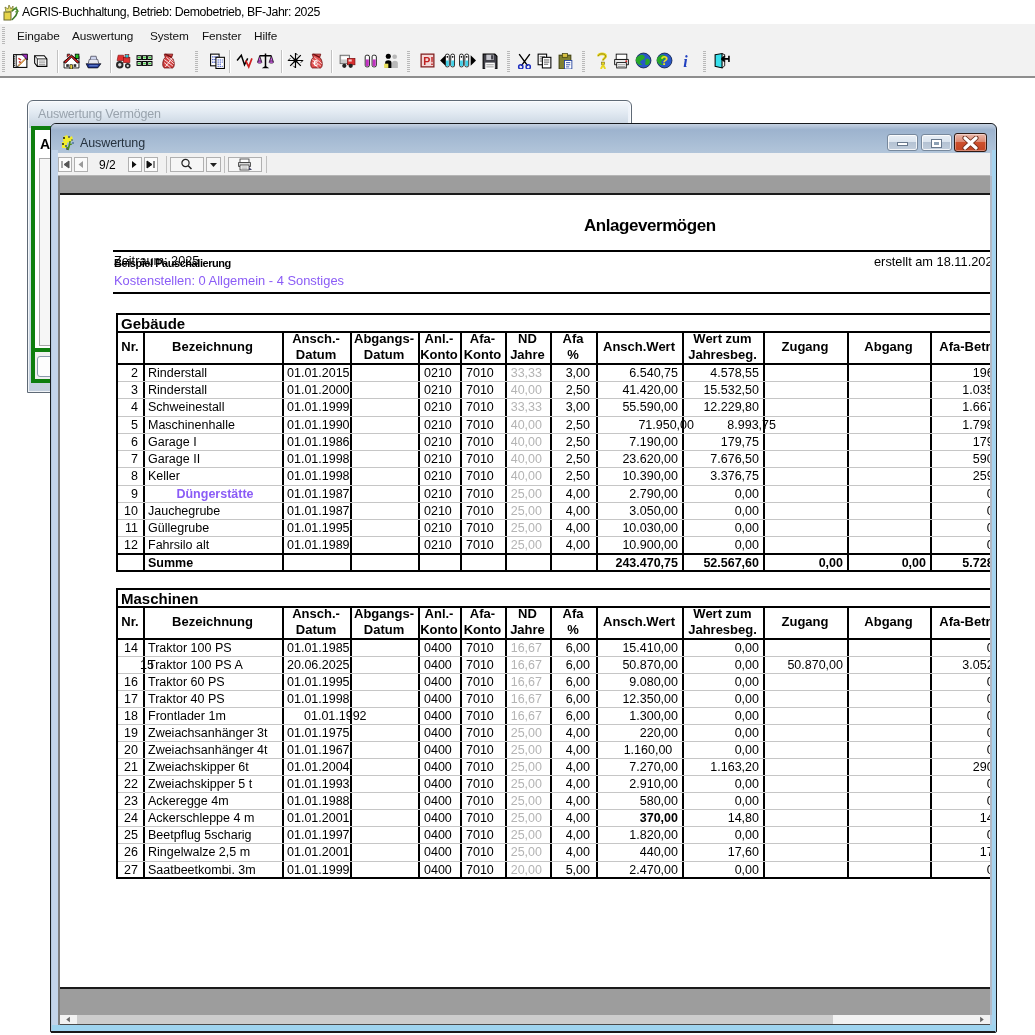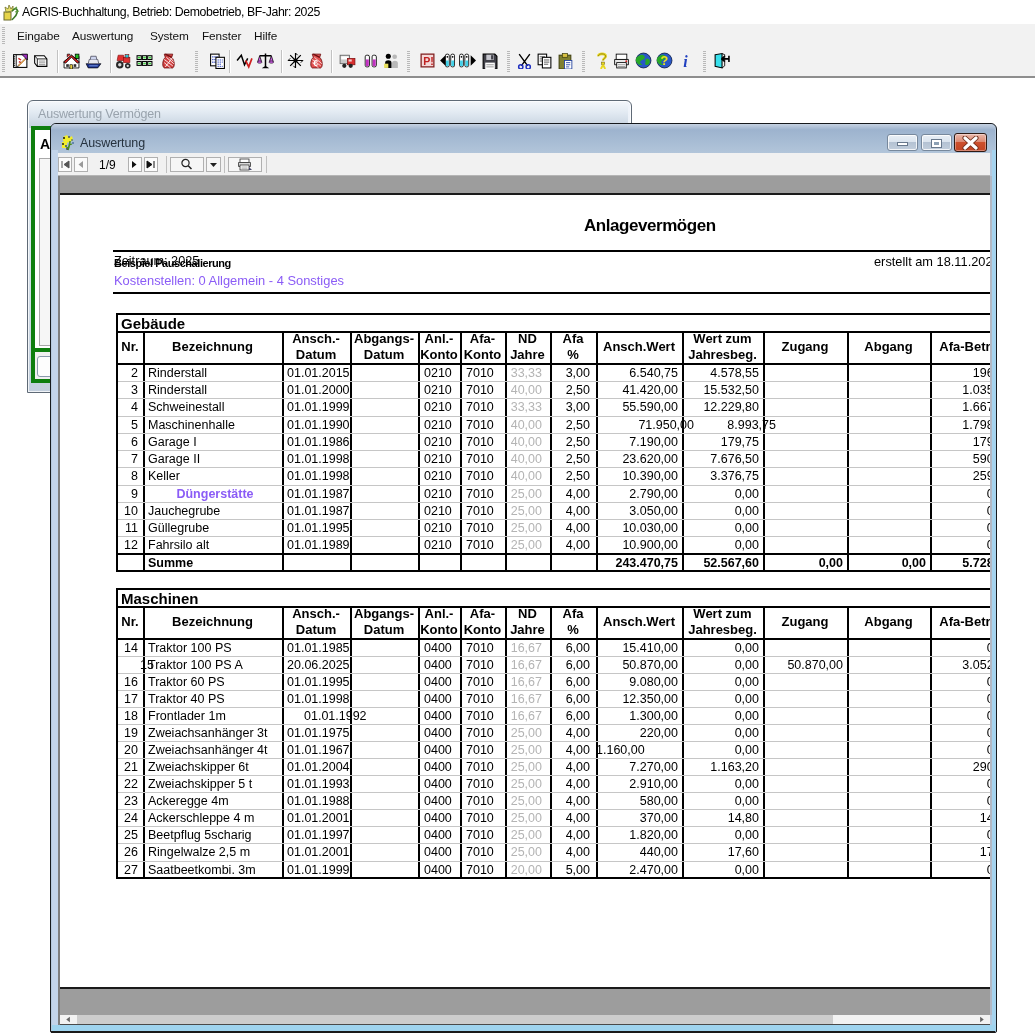--- a/index.html
+++ b/index.html
@@ -288,21 +288,21 @@
 <div class="ab" style="left:58px;top:157px;width:14px;height:15px;background:#fbfbfb;border:1px solid #b0b0b0;box-sizing:border-box;"></div>
 <div class="ab" style="left:74px;top:157px;width:14px;height:15px;background:#fbfbfb;border:1px solid #b0b0b0;box-sizing:border-box;"></div>
 <div class="ab" style="left:128px;top:157px;width:14px;height:15px;background:#fbfbfb;border:1px solid #b0b0b0;box-sizing:border-box;"></div>
 <div class="ab" style="left:144px;top:157px;width:14px;height:15px;background:#fbfbfb;border:1px solid #b0b0b0;box-sizing:border-box;"></div>
 <svg class="ab" style="left:58px;top:157px" width="100" height="15" viewBox="0 0 100 15">
 <path d="M4 4 v7 M11 4 L6 7.5 L11 11 Z" fill="#555" stroke="#555" stroke-width="1"></path>
 <path d="M25 4 L20.5 7.5 L25 11 Z" fill="#9a9a9a"></path>
 <path d="M74 4 L78.5 7.5 L74 11 Z" fill="#111"></path>
 <path d="M89 4 L94 7.5 L89 11 Z M96 4 v7" fill="#111" stroke="#111" stroke-width="1"></path>
 </svg>
-<div class="t" style="left:99px;top:158px;font-size:12px;color:#000;">1/9</div>
+<div class="t" style="left:99px;top:158px;font-size:12px;color:#000;">9/2</div>
 <div class="ab" style="left:166px;top:156px;width:1px;height:17px;background:#c0c0c0;"></div>
 <div class="ab" style="left:170px;top:157px;width:34px;height:15px;background:#f6f6f6;border:1px solid #b0b0b0;box-sizing:border-box;"></div>
 <svg class="ab" style="left:180px;top:158px" width="13" height="13" viewBox="0 0 13 13">
 <circle cx="5.5" cy="5" r="3.6" fill="none" stroke="#222" stroke-width="1.2"></circle>
 <path d="M8.2 7.7 L11.5 11" stroke="#222" stroke-width="1.5"></path>
 </svg>
 <div class="ab" style="left:206px;top:157px;width:15px;height:15px;background:#f6f6f6;border:1px solid #b0b0b0;box-sizing:border-box;"></div>
 <svg class="ab" style="left:209px;top:162px" width="9" height="6" viewBox="0 0 9 6">
     <path d="M1 1 L4.5 5 L8 1 Z" fill="#222"></path>
   </svg>
@@ -594,21 +594,21 @@
 <div class="t" style="left:536px;top:531px;width:82px;padding-left:0px;text-align:right;font-size:12.5px;line-height:14px;color:#000;">220,00</div>
 <div class="t" style="left:622px;top:531px;width:77px;padding-left:0px;text-align:right;font-size:12.5px;line-height:14px;color:#000;">0,00</div>
 <div class="t" style="left:870px;top:531px;width:81px;padding-left:0px;text-align:right;font-size:12.5px;line-height:14px;color:#000;">0,00</div>
 <div class="t" style="left:57px;top:548px;width:21px;padding-left:0px;text-align:right;font-size:12.5px;line-height:14px;color:#000;">20</div>
 <div class="t" style="left:83px;top:548px;width:134px;padding-left:5px;text-align:left;font-size:12.5px;line-height:14px;color:#000;">Zweiachsanhänger 4t</div>
 <div class="t" style="left:222px;top:548px;width:63px;padding-left:5px;text-align:left;font-size:12.5px;line-height:14px;color:#000;">01.01.1967</div>
 <div class="t" style="left:358px;top:548px;width:36px;padding-left:6px;text-align:left;font-size:12.5px;line-height:14px;color:#000;">0400</div>
 <div class="t" style="left:400px;top:548px;width:39px;padding-left:6px;text-align:left;font-size:12.5px;line-height:14px;color:#000;">7010</div>
 <div class="t" style="left:445px;top:548px;width:37px;padding-left:0px;text-align:right;font-size:12.5px;line-height:14px;color:#b4b4b4;">25,00</div>
 <div class="t" style="left:490px;top:548px;width:40px;padding-left:0px;text-align:right;font-size:12.5px;line-height:14px;color:#000;">4,00</div>
-<div class="t" style="left:536px;top:548px;width:82px;padding-left:0px;text-align:left;font-size:12.5px;line-height:14px;color:#000;">1.160,00</div>
+<div class="t" style="left:536px;top:548px;width:82px;padding-left:11px;text-align:center;font-size:12.5px;line-height:14px;color:#000;">1.160,00</div>
 <div class="t" style="left:622px;top:548px;width:77px;padding-left:0px;text-align:right;font-size:12.5px;line-height:14px;color:#000;">0,00</div>
 <div class="t" style="left:870px;top:548px;width:81px;padding-left:0px;text-align:right;font-size:12.5px;line-height:14px;color:#000;">0,00</div>
 <div class="t" style="left:57px;top:565px;width:21px;padding-left:0px;text-align:right;font-size:12.5px;line-height:14px;color:#000;">21</div>
 <div class="t" style="left:83px;top:565px;width:134px;padding-left:5px;text-align:left;font-size:12.5px;line-height:14px;color:#000;">Zweiachskipper 6t</div>
 <div class="t" style="left:222px;top:565px;width:63px;padding-left:5px;text-align:left;font-size:12.5px;line-height:14px;color:#000;">01.01.2004</div>
 <div class="t" style="left:358px;top:565px;width:36px;padding-left:6px;text-align:left;font-size:12.5px;line-height:14px;color:#000;">0400</div>
 <div class="t" style="left:400px;top:565px;width:39px;padding-left:6px;text-align:left;font-size:12.5px;line-height:14px;color:#000;">7010</div>
 <div class="t" style="left:445px;top:565px;width:37px;padding-left:0px;text-align:right;font-size:12.5px;line-height:14px;color:#b4b4b4;">25,00</div>
 <div class="t" style="left:490px;top:565px;width:40px;padding-left:0px;text-align:right;font-size:12.5px;line-height:14px;color:#000;">4,00</div>
 <div class="t" style="left:536px;top:565px;width:82px;padding-left:0px;text-align:right;font-size:12.5px;line-height:14px;color:#000;">7.270,00</div>
@@ -634,21 +634,21 @@
 <div class="t" style="left:536px;top:599px;width:82px;padding-left:0px;text-align:right;font-size:12.5px;line-height:14px;color:#000;">580,00</div>
 <div class="t" style="left:622px;top:599px;width:77px;padding-left:0px;text-align:right;font-size:12.5px;line-height:14px;color:#000;">0,00</div>
 <div class="t" style="left:870px;top:599px;width:81px;padding-left:0px;text-align:right;font-size:12.5px;line-height:14px;color:#000;">0,00</div>
 <div class="t" style="left:57px;top:616px;width:21px;padding-left:0px;text-align:right;font-size:12.5px;line-height:14px;color:#000;">24</div>
 <div class="t" style="left:83px;top:616px;width:134px;padding-left:5px;text-align:left;font-size:12.5px;line-height:14px;color:#000;">Ackerschleppe 4 m</div>
 <div class="t" style="left:222px;top:616px;width:63px;padding-left:5px;text-align:left;font-size:12.5px;line-height:14px;color:#000;">01.01.2001</div>
 <div class="t" style="left:358px;top:616px;width:36px;padding-left:6px;text-align:left;font-size:12.5px;line-height:14px;color:#000;">0400</div>
 <div class="t" style="left:400px;top:616px;width:39px;padding-left:6px;text-align:left;font-size:12.5px;line-height:14px;color:#000;">7010</div>
 <div class="t" style="left:445px;top:616px;width:37px;padding-left:0px;text-align:right;font-size:12.5px;line-height:14px;color:#b4b4b4;">25,00</div>
 <div class="t" style="left:490px;top:616px;width:40px;padding-left:0px;text-align:right;font-size:12.5px;line-height:14px;color:#000;">4,00</div>
-<div class="t" style="left:536px;top:616px;width:82px;padding-left:0px;text-align:right;font-size:12.5px;line-height:14px;color:#000;">370,00</div>
+<div class="t" style="left:536px;top:616px;width:82px;padding-left:0px;text-align:right;font-size:12.5px;line-height:14px;color:#000;font-weight:bold;">370,00</div>
 <div class="t" style="left:622px;top:616px;width:77px;padding-left:0px;text-align:right;font-size:12.5px;line-height:14px;color:#000;">14,80</div>
 <div class="t" style="left:870px;top:616px;width:81px;padding-left:0px;text-align:right;font-size:12.5px;line-height:14px;color:#000;">14,80</div>
 <div class="t" style="left:57px;top:633px;width:21px;padding-left:0px;text-align:right;font-size:12.5px;line-height:14px;color:#000;">25</div>
 <div class="t" style="left:83px;top:633px;width:134px;padding-left:5px;text-align:left;font-size:12.5px;line-height:14px;color:#000;">Beetpflug 5scharig</div>
 <div class="t" style="left:222px;top:633px;width:63px;padding-left:5px;text-align:left;font-size:12.5px;line-height:14px;color:#000;">01.01.1997</div>
 <div class="t" style="left:358px;top:633px;width:36px;padding-left:6px;text-align:left;font-size:12.5px;line-height:14px;color:#000;">0400</div>
 <div class="t" style="left:400px;top:633px;width:39px;padding-left:6px;text-align:left;font-size:12.5px;line-height:14px;color:#000;">7010</div>
 <div class="t" style="left:445px;top:633px;width:37px;padding-left:0px;text-align:right;font-size:12.5px;line-height:14px;color:#b4b4b4;">25,00</div>
 <div class="t" style="left:490px;top:633px;width:40px;padding-left:0px;text-align:right;font-size:12.5px;line-height:14px;color:#000;">4,00</div>
 <div class="t" style="left:536px;top:633px;width:82px;padding-left:0px;text-align:right;font-size:12.5px;line-height:14px;color:#000;">1.820,00</div>

